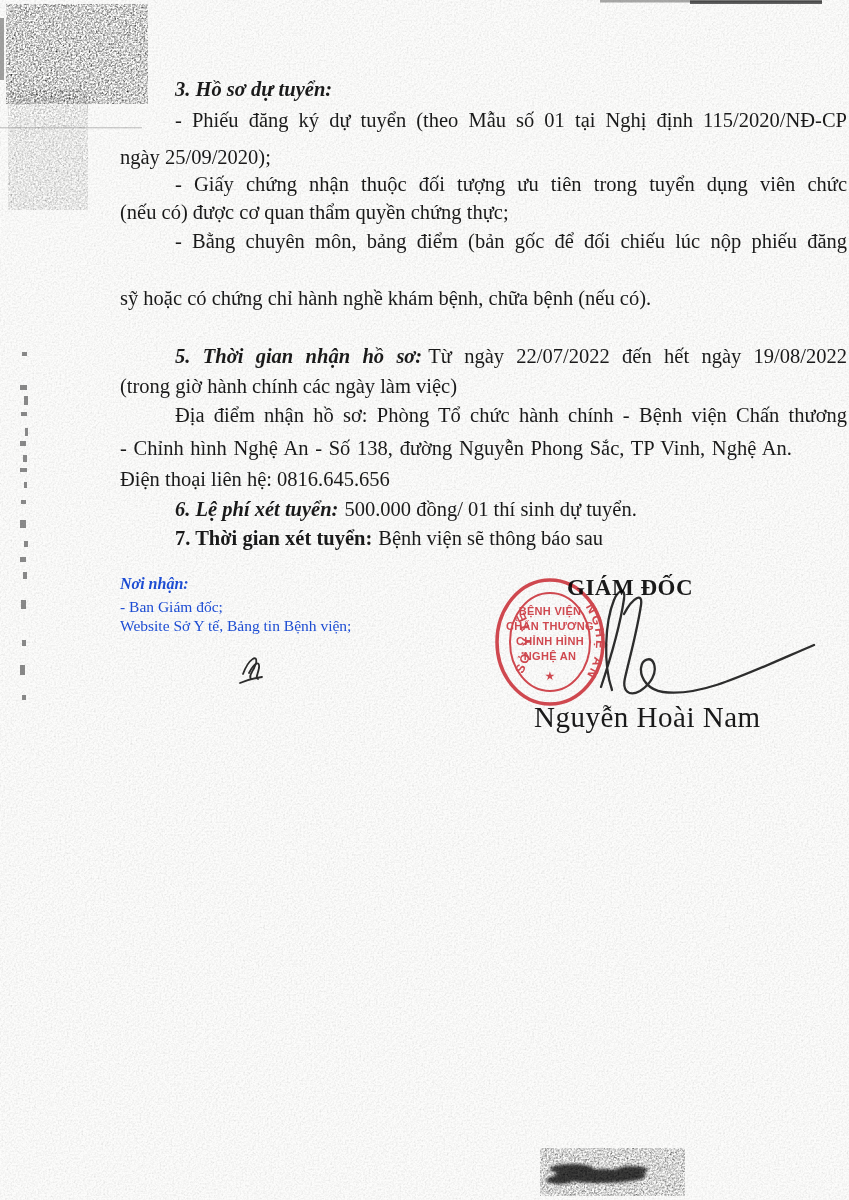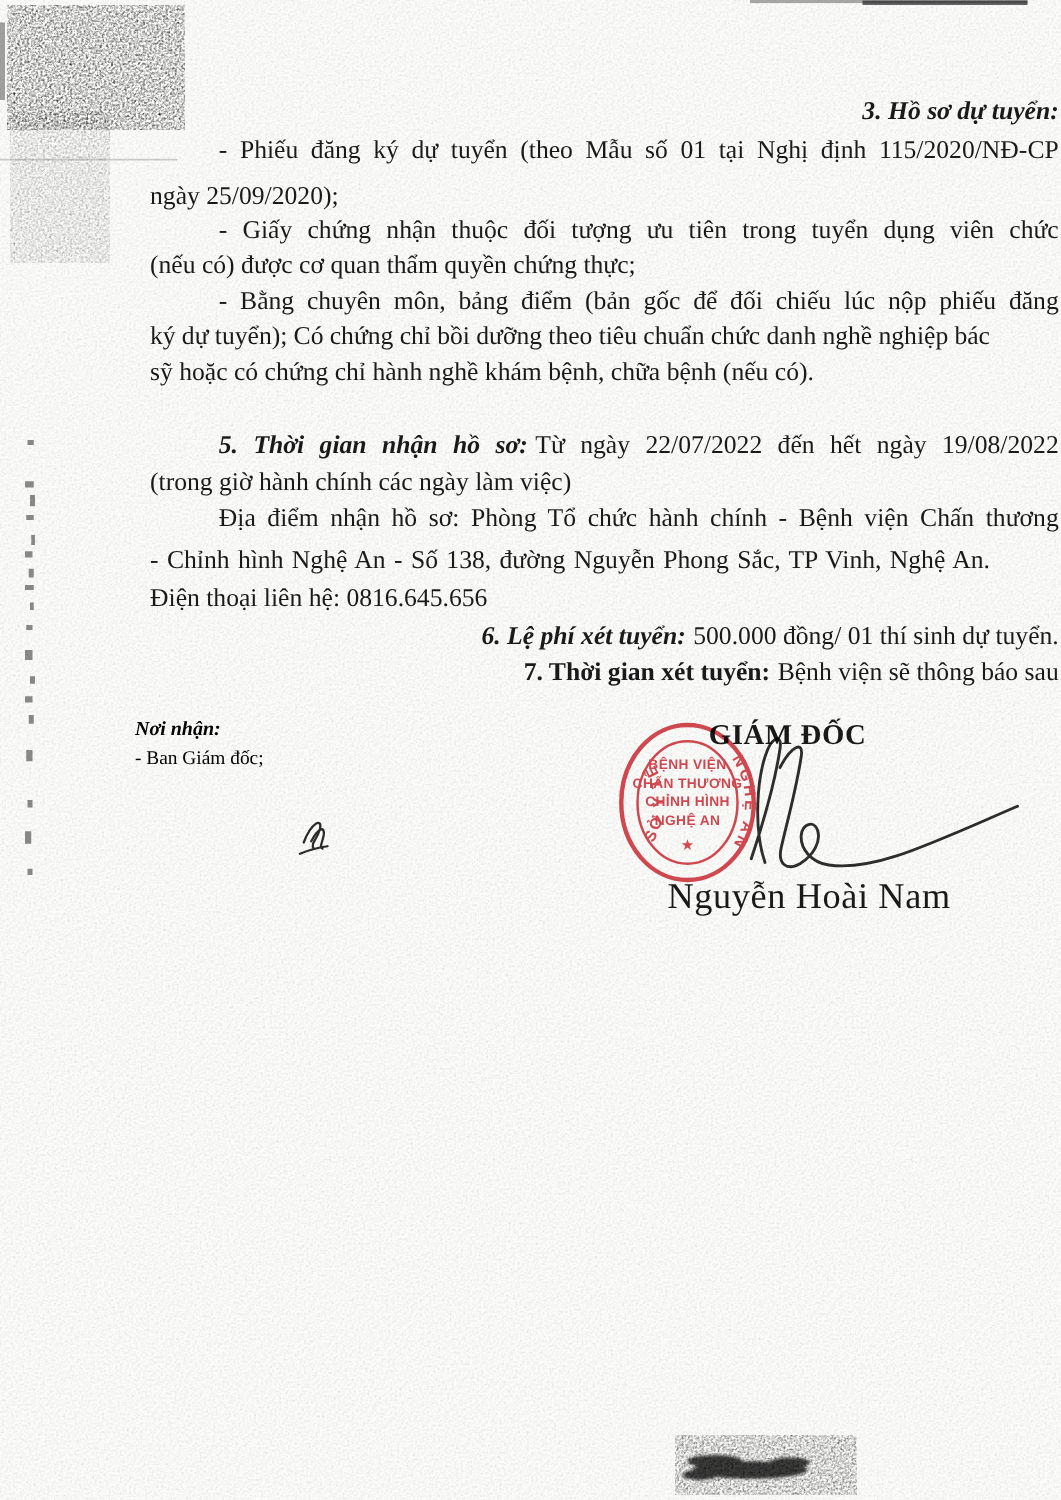--- a/index.html
+++ b/index.html
@@ -10,27 +10,27 @@
     overflow:hidden;
     font-family:"Liberation Serif","DejaVu Serif",serif;
     color:#1a1a1a;
   }
   .ln{
     position:absolute;
     left:120px;width:672px;
     font-size:20.5px;line-height:27px;
     white-space:nowrap;
   }
-  .ind{padding-left:55px;text-align:right;}
+  .ind{padding-left:55px;}
   .bi{font-weight:700;font-style:italic;}
   .b{font-weight:700;}
   .lbl{margin-right:6px;}
   .footer-block{
-    position:absolute;left:108px;top:574px;width:300px;
-    font-size:15.5px;line-height:19.5px;color:#000000;
+    position:absolute;left:120px;top:574px;width:300px;
+    font-size:15.5px;line-height:19.5px;color:#1d4ed8;
   }
   .footer-heading{font-weight:700;font-style:italic;font-size:16px;margin-bottom:3px;}
   .sig-title{
     position:absolute;left:567px;top:575px;
     font-size:23px;font-weight:700;letter-spacing:.5px;white-space:nowrap;
   }
   .sig-name{
     position:absolute;left:534px;top:701px;
     font-size:29px;letter-spacing:.5px;white-space:nowrap;
   }
@@ -54,37 +54,37 @@
 <body>
 
 <div class="page">
 
   <div class="ln ind bi" style="top:76px"><span class="w">3. Hồ sơ dự tuyển:</span></div>
   <div class="ln ind j" style="top:107px"><span class="w" style="word-spacing: 4.94952px; margin-top: 48px;">- Phiếu đăng ký dự tuyển (theo Mẫu số 01 tại Nghị định 115/2020/NĐ-CP</span></div>
   <div class="ln" style="top:144px"><span class="w">ngày 25/09/2020);</span></div>
   <div class="ln ind j" style="top:171px"><span class="w" style="word-spacing: 7.01683px;">- Giấy chứng nhận thuộc đối tượng ưu tiên trong tuyển dụng viên chức</span></div>
   <div class="ln" style="top:199px"><span class="w">(nếu có) được cơ quan thẩm quyền chứng thực;</span></div>
   <div class="ln ind j" style="top:228px"><span class="w" style="word-spacing: 5.09933px;">- Bằng chuyên môn, bảng điểm (bản gốc để đối chiếu lúc nộp phiếu đăng</span></div>
-  <div class="ln j" style="top:256px"><span class="w" style="word-spacing: -0.140625px;">ký dự tuyển); Có chứng chỉ bồi dưỡng theo tiêu chuẩn chức danh nghề nghiệp bác</span></div>
   <div class="ln" style="top:285px"><span class="w">sỹ hoặc có chứng chỉ hành nghề khám bệnh, chữa bệnh (nếu có).</span></div>
 
 
   <div class="ln ind j" style="top:343px"><span class="w" style="word-spacing: 7.21307px;"><span class="bi lbl">5. Thời gian nhận hồ sơ:</span><span>Từ ngày 22/07/2022 đến hết ngày 19/08/2022</span></span></div>
   <div class="ln" style="top:373px"><span class="w">(trong giờ hành chính các ngày làm việc)</span></div>
   <div class="ln ind j" style="top:402px"><span class="w" style="word-spacing: 4.14062px;">Địa điểm nhận hồ sơ: Phòng Tổ chức hành chính - Bệnh viện Chấn thương</span></div>
   <div class="ln j" style="top:435px"><span class="w" style="word-spacing: 1.56979px;">- Chỉnh hình Nghệ An - Số 138, đường Nguyễn Phong Sắc, TP Vinh, Nghệ An.</span></div>
   <div class="ln" style="top:466px"><span class="w">Điện thoại liên hệ: 0816.645.656</span></div>
 
   <div class="ln ind" style="top:496px"><span class="w"><span class="bi lbl">6. Lệ phí xét tuyển:</span><span>500.000 đồng/ 01 thí sinh dự tuyển.</span></span></div>
 
   <div class="ln ind" style="top:525px"><span class="w"><span class="b lbl">7. Thời gian xét tuyển:</span><span>Bệnh viện sẽ thông báo sau</span></span></div>
 
   <div class="footer-block">
     <div class="footer-heading">Nơi nhận:</div>
     <div>- Ban Giám đốc;</div>
+    <div>Website Sở Y tế, Bảng tin Bệnh viện;</div>
   </div>
 
   <div class="sig-title">GIÁM ĐỐC</div>
   <div class="sig-name">Nguyễn Hoài Nam</div>
 
   <svg class="overlay" width="849" height="1200" viewBox="0 0 849 1200">
     <defs>
       <filter id="speck" x="0%" y="0%" width="100%" height="100%">
         <feTurbulence type="fractalNoise" baseFrequency="0.55" numOctaves="2" stitchTiles="stitch"></feTurbulence>
         <feColorMatrix type="matrix" values="0 0 0 0 0  0 0 0 0 0  0 0 0 0 0  0.9 0.9 0.9 0 -1.15"></feColorMatrix>

